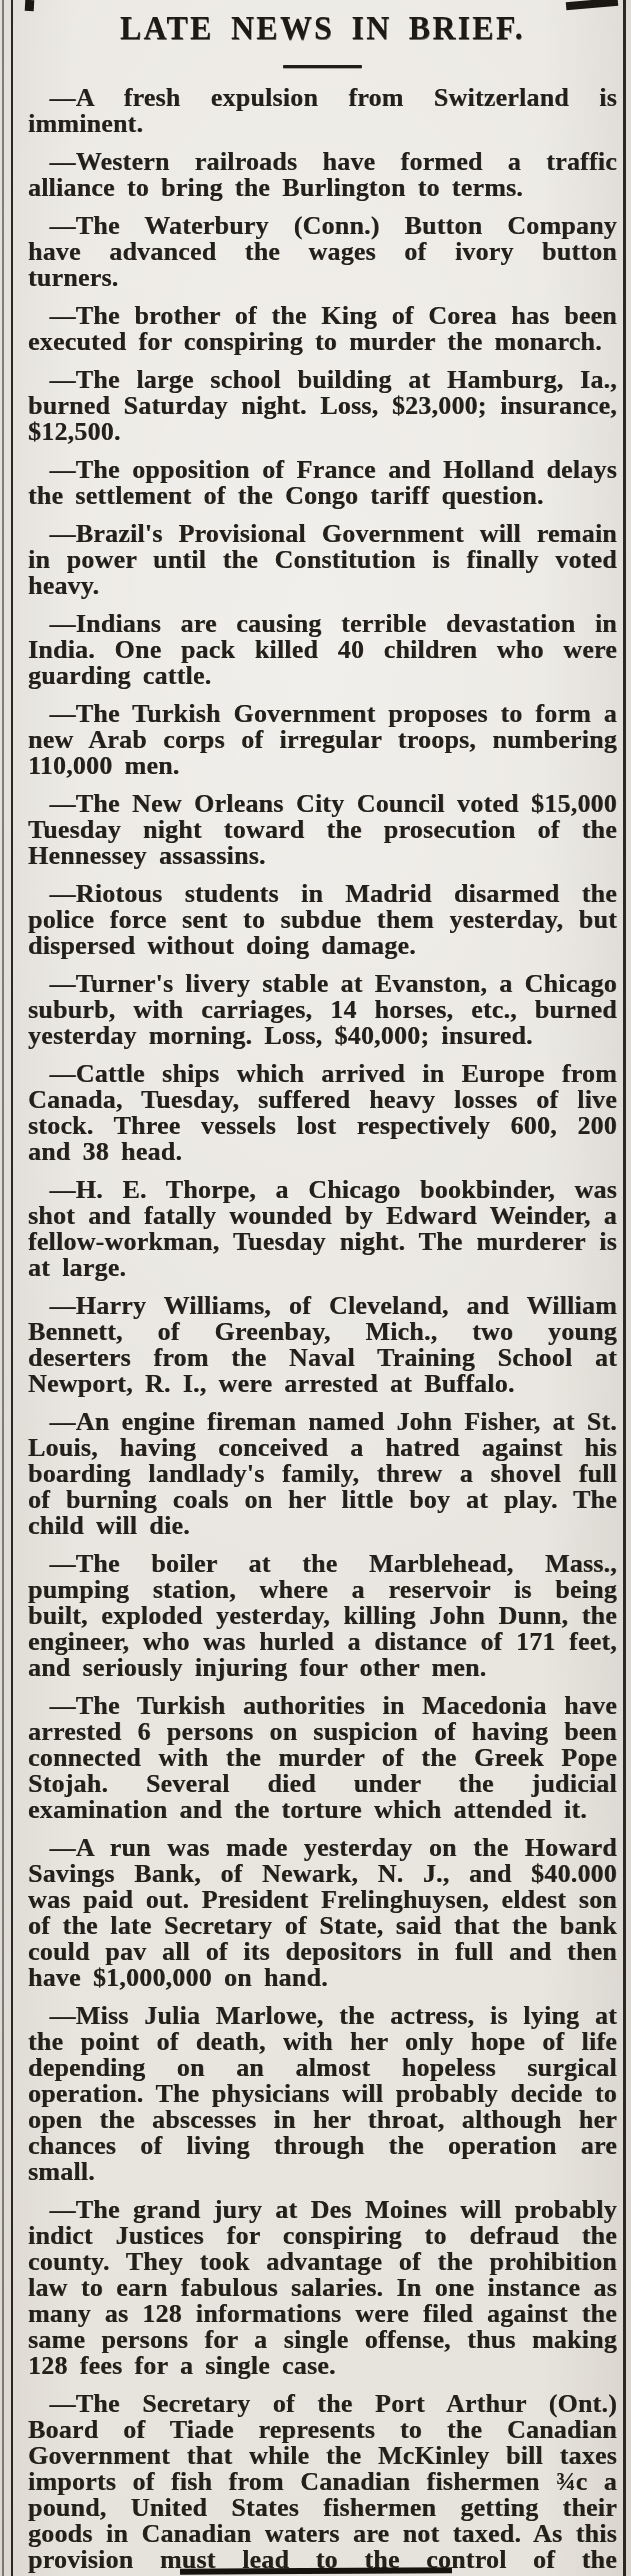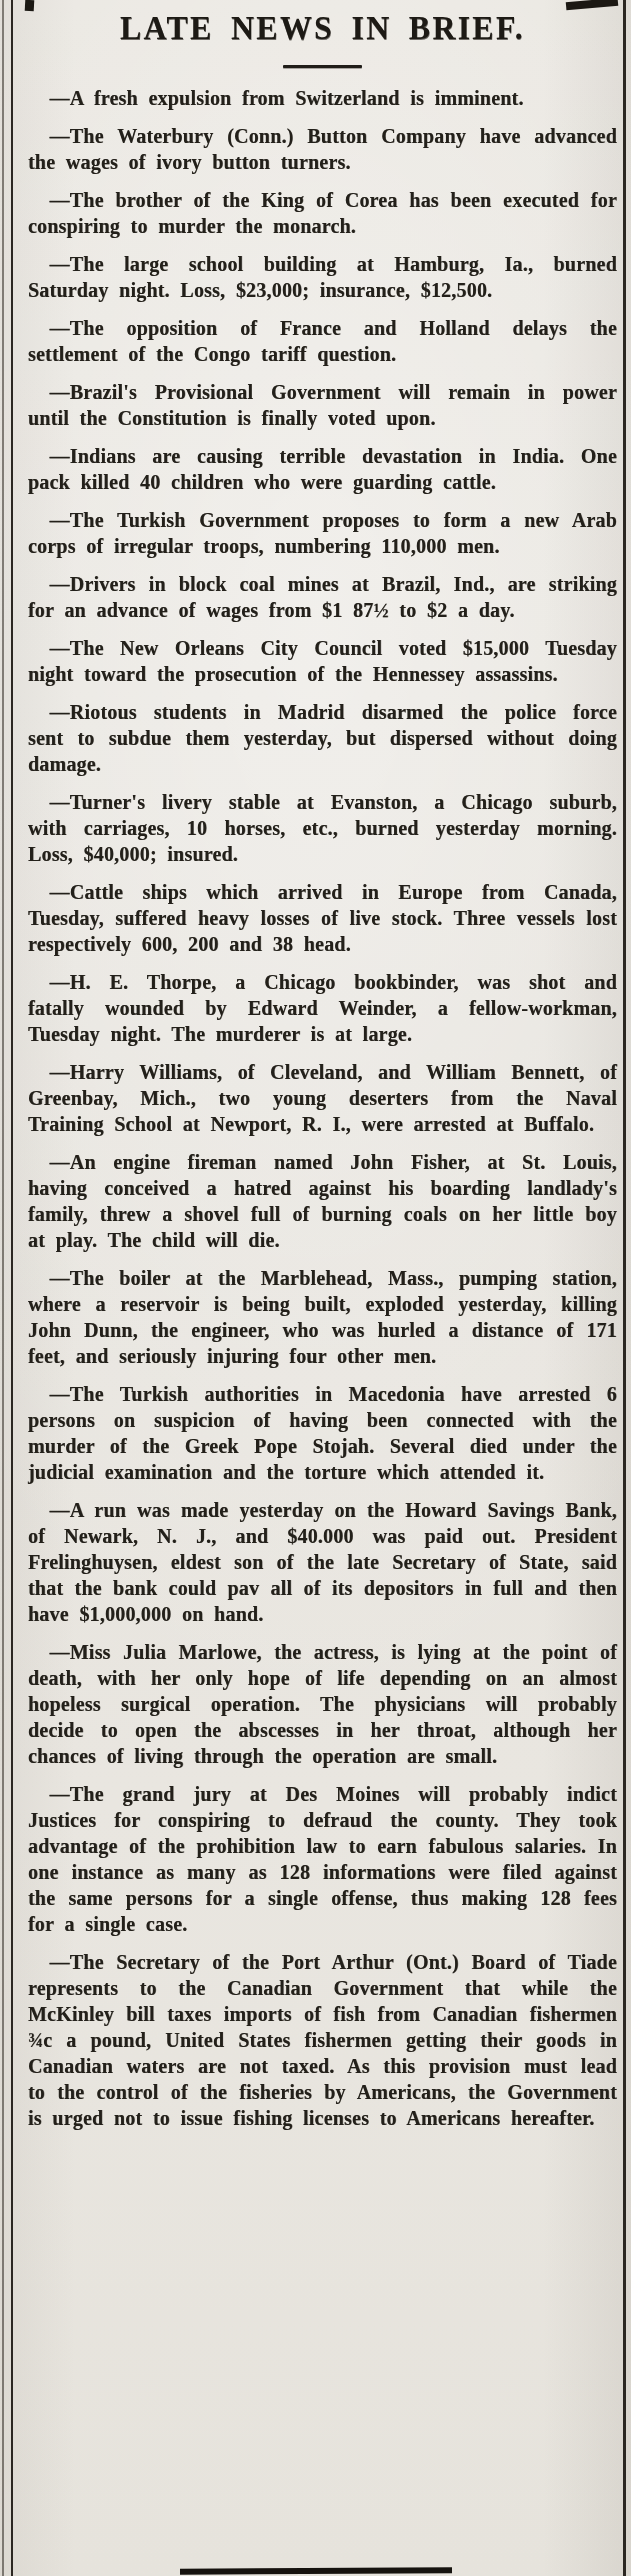--- a/index.html
+++ b/index.html
@@ -52,21 +52,21 @@
     width: 79px;
     height: 3.6px;
     background: #201d18;
     margin: 14.4px auto 17px auto;
     border-radius: 0.9px;
     box-shadow: 0 0.9px 0 rgba(32,29,24,0.35);
   }
 
   .news-item {
     margin: 12px 0 8px 0;
-    font-size: 20px;
+    font-size: 26px;
     line-height: 26px;
     font-weight: bold;
     text-align: justify;
     text-indent: 21.6px;
     letter-spacing: 0.2px;
     word-spacing: 5.4px;
     color: #23201a;
     text-shadow: 0.4px 0.4px 0.4px rgba(30,26,20,0.50);
   }
 
@@ -92,31 +92,31 @@
   <div class="mark mark-top-left"></div>
   <div class="mark mark-top-right"></div>
 
   <article class="column">
     <h1 class="headline">LATE NEWS IN BRIEF.</h1>
 
     <div class="headline-rule"></div>
 
     <section>
         <p class="news-item" style="color: rgb(35, 32, 26);">—A fresh expulsion from Switzerland is imminent.</p>
+        <p class="news-item" style="color: rgb(35, 32, 26);">—Western railroads have formed a traffic alliance to bring the Burlington to terms.</p>
         <p class="news-item" style="color: rgb(35, 32, 26);">—The Waterbury (Conn.) Button Company have advanced the wages of ivory button turners.</p>
         <p class="news-item" style="color: rgb(35, 32, 26);">—The brother of the King of Corea has been executed for conspiring to murder the monarch.</p>
         <p class="news-item" style="color: rgb(35, 32, 26);">—The large school building at Hamburg, Ia., burned Saturday night. Loss, $23,000; insurance, $12,500.</p>
         <p class="news-item" style="color: rgb(35, 32, 26);">—The opposition of France and Holland delays the settlement of the Congo tariff question.</p>
-        <p class="news-item" style="color: rgb(35, 32, 26);">—Brazil's Provisional Government will remain in power until the Constitution is finally voted upon.</p>
+        <p class="news-item" style="color: rgb(35, 32, 26);">—Brazil's Provisional Government will remain in power until the Constitution is finally voted heavy.</p>
         <p class="news-item" style="color: rgb(35, 32, 26);">—Indians are causing terrible devastation in India. One pack killed 40 children who were guarding cattle.</p>
         <p class="news-item" style="color: rgb(35, 32, 26);">—The Turkish Government proposes to form a new Arab corps of irregular troops, numbering 110,000 men.</p>
-        <p class="news-item" style="color: rgb(35, 32, 26);">—Drivers in block coal mines at Brazil, Ind., are striking for an advance of wages from $1 87½ to $2 a day.</p>
         <p class="news-item" style="color: rgb(35, 32, 26);">—The New Orleans City Council voted $15,000 Tuesday night toward the prosecution of the Hennessey assassins.</p>
         <p class="news-item" style="color: rgb(35, 32, 26);">—Riotous students in Madrid disarmed the police force sent to subdue them yesterday, but dispersed without doing damage.</p>
-        <p class="news-item" style="color: rgb(35, 32, 26);">—Turner's livery stable at Evanston, a Chicago suburb, with carriages, 10 horses, etc., burned yesterday morning. Loss, $40,000; insured.</p>
+        <p class="news-item" style="color: rgb(35, 32, 26);">—Turner's livery stable at Evanston, a Chicago suburb, with carriages, 14 horses, etc., burned yesterday morning. Loss, $40,000; insured.</p>
         <p class="news-item" style="color: rgb(35, 32, 26);">—Cattle ships which arrived in Europe from Canada, Tuesday, suffered heavy losses of live stock. Three vessels lost respectively 600, 200 and 38 head.</p>
         <p class="news-item" style="color: rgb(35, 32, 26);">—H. E. Thorpe, a Chicago bookbinder, was shot and fatally wounded by Edward Weinder, a fellow-workman, Tuesday night. The murderer is at large.</p>
         <p class="news-item" style="color: rgb(35, 32, 26);">—Harry Williams, of Cleveland, and William Bennett, of Greenbay, Mich., two young deserters from the Naval Training School at Newport, R. I., were arrested at Buffalo.</p>
         <p class="news-item" style="color: rgb(35, 32, 26);">—An engine fireman named John Fisher, at St. Louis, having conceived a hatred against his boarding landlady's family, threw a shovel full of burning coals on her little boy at play. The child will die.</p>
         <p class="news-item" style="color: rgb(35, 32, 26);">—The boiler at the Marblehead, Mass., pumping station, where a reservoir is being built, exploded yesterday, killing John Dunn, the engineer, who was hurled a distance of 171 feet, and seriously injuring four other men.</p>
         <p class="news-item" style="color: rgb(35, 32, 26);">—The Turkish authorities in Macedonia have arrested 6 persons on suspicion of having been connected with the murder of the Greek Pope Stojah. Several died under the judicial examination and the torture which attended it.</p>
         <p class="news-item" style="color: rgb(35, 32, 26);">—A run was made yesterday on the Howard Savings Bank, of Newark, N. J., and $40.000 was paid out. President Frelinghuysen, eldest son of the late Secretary of State, said that the bank could pav all of its depositors in full and then have $1,000,000 on hand.</p>
         <p class="news-item" style="color: rgb(35, 32, 26);">—Miss Julia Marlowe, the actress, is lying at the point of death, with her only hope of life depending on an almost hopeless surgical operation. The physicians will probably decide to open the abscesses in her throat, although her chances of living through the operation are small.</p>
         <p class="news-item" style="color: rgb(35, 32, 26);">—The grand jury at Des Moines will probably indict Justices for conspiring to defraud the county. They took advantage of the prohibition law to earn fabulous salaries. In one instance as many as 128 informations were filed against the same persons for a single offense, thus making 128 fees for a single case.</p>
         <p class="news-item" style="color: rgb(35, 32, 26);">—The Secretary of the Port Arthur (Ont.) Board of Tiade represents to the Canadian Government that while the McKinley bill taxes imports of fish from Canadian fishermen ¾c a pound, United States fishermen getting their goods in Canadian waters are not taxed. As this provision must lead to the control of the fisheries by Americans, the Government is urged not to issue fishing licenses to Americans hereafter.</p>

